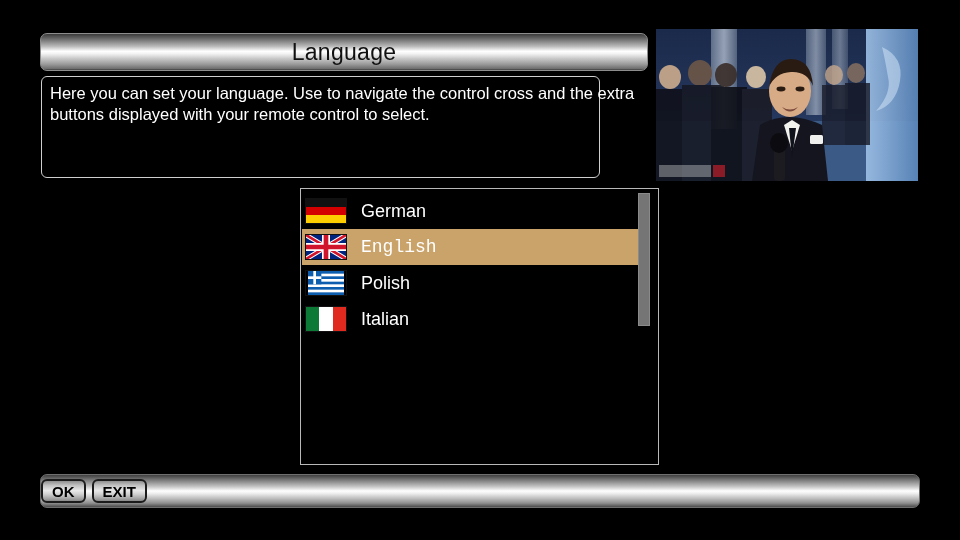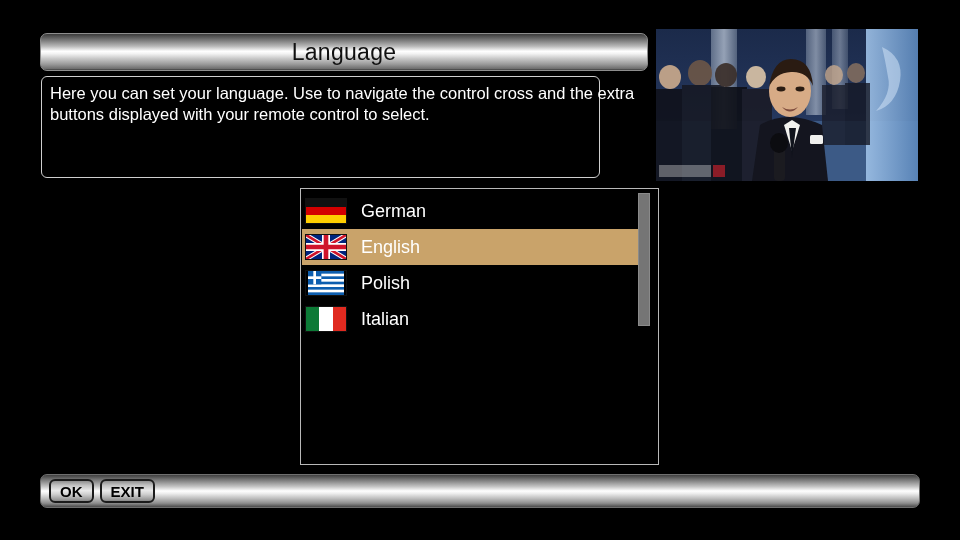--- a/index.html
+++ b/index.html
@@ -28,40 +28,40 @@
 
   
   #list-panel{position:absolute;left:300px;top:188px;width:359px;height:277px;
      box-sizing:border-box;border:1px solid #b9b9b9;background:#000;}
   #list-items{position:absolute;left:1px;top:4px;width:340px;}
   .list-item{display:flex;align-items:center;height:36px;padding-left:3px;box-sizing:border-box;}
   .list-item.selected{background:#c9a36a;width:340px;}
   .flag{width:42px;height:26px;flex:0 0 42px;margin-right:14px;
         border:1px solid #111;box-sizing:border-box;overflow:hidden;position:relative;}
   .lang-label{font-size:18px;color:#fff;}
-  .list-item.selected .lang-label{color:#ffffff;}
+  .list-item.selected .lang-label{color:#ffffff;font-family:Liberation Mono, monospace;}
 
   
   .flag-de{background:linear-gradient(to bottom,#111 0 33.3%,#d40000 33.3% 66.6%,#ffce00 66.6% 100%);}
   .flag-fr{background:linear-gradient(to right,#11457e 0 33.3%,#fff 33.3% 66.6%,#e1000f 66.6% 100%);}
   .flag-it{background:linear-gradient(to right,#0c7a36 0 33.3%,#fff 33.3% 66.6%,#e02a20 66.6% 100%);}
   .flag-pl{background:linear-gradient(to bottom,#fff 0 50%,#e0102a 50% 100%);}
   .flag-ru{background:linear-gradient(to bottom,#fff 0 33.3%,#1b56b4 33.3% 66.6%,#c42a16 66.6% 100%);}
 
   
   #scroll-track{position:absolute;right:8px;top:4px;width:12px;height:269px;background:#000;}
   #scroll-thumb{position:absolute;left:0;top:0;width:12px;height:133px;background:#757575;
      border:1px solid #8a8a8a;box-sizing:border-box;}
 
   
   #bottom-bar{position:absolute;left:40px;top:474px;width:880px;height:34px;
      border-radius:7px;box-sizing:border-box;border:1px solid #6f6f6f;
      background:linear-gradient(to bottom,#3f3f3f 0%,#7b7b7b 16%,#c4c4c4 36%,#ffffff 50%,
                 #ededed 58%,#c2c2c2 72%,#8e8e8e 88%,#4a4a4a 100%);
-     display:flex;align-items:center;padding-left:8px;gap:6px;}
+     display:flex;align-items:center;gap:6px;}
   .bar-button{height:24px;min-width:44px;padding:0 9px;border-radius:6px;
      border:2px solid #1c1c1c;box-sizing:border-box;
      background:linear-gradient(to bottom,#8f8f8f 0%,#c2c2c2 22%,#e9e9e9 48%,
                 #d0d0d0 66%,#a3a3a3 88%,#8a8a8a 100%);
      display:flex;align-items:center;justify-content:center;
      font-size:15px;font-weight:bold;color:#000;}
 </style>
 </head>
 <body>
 

